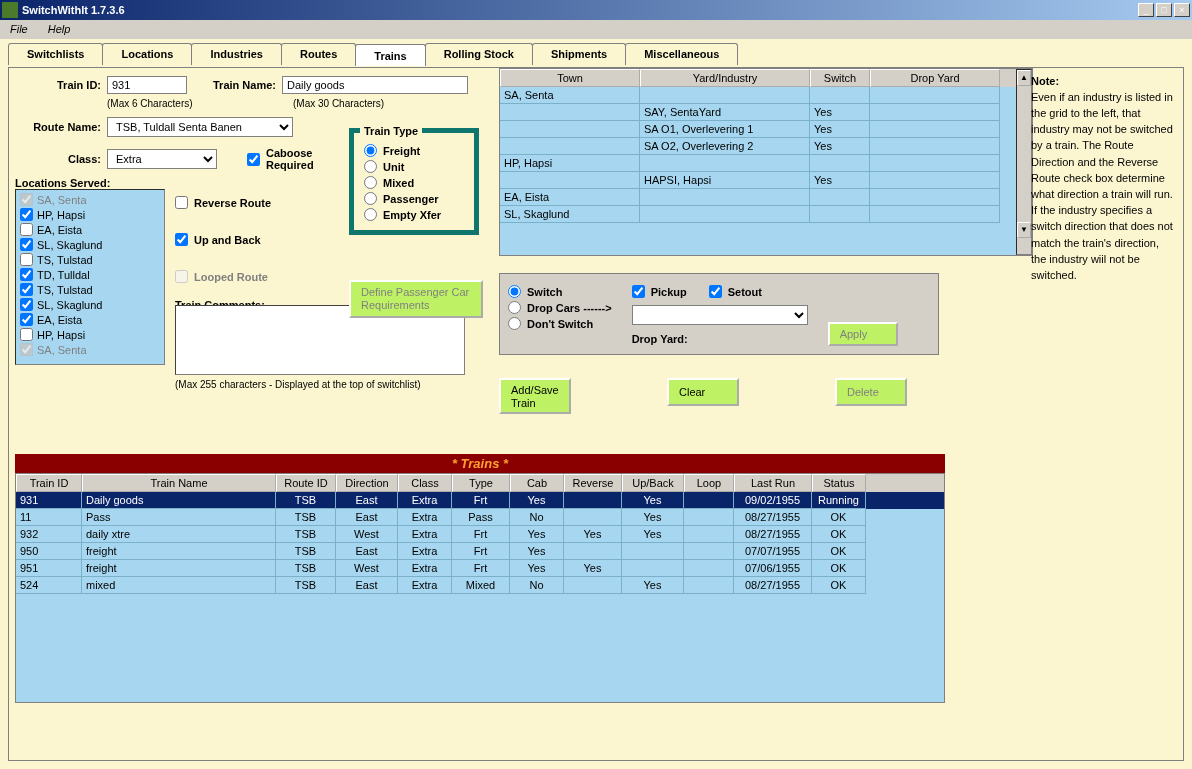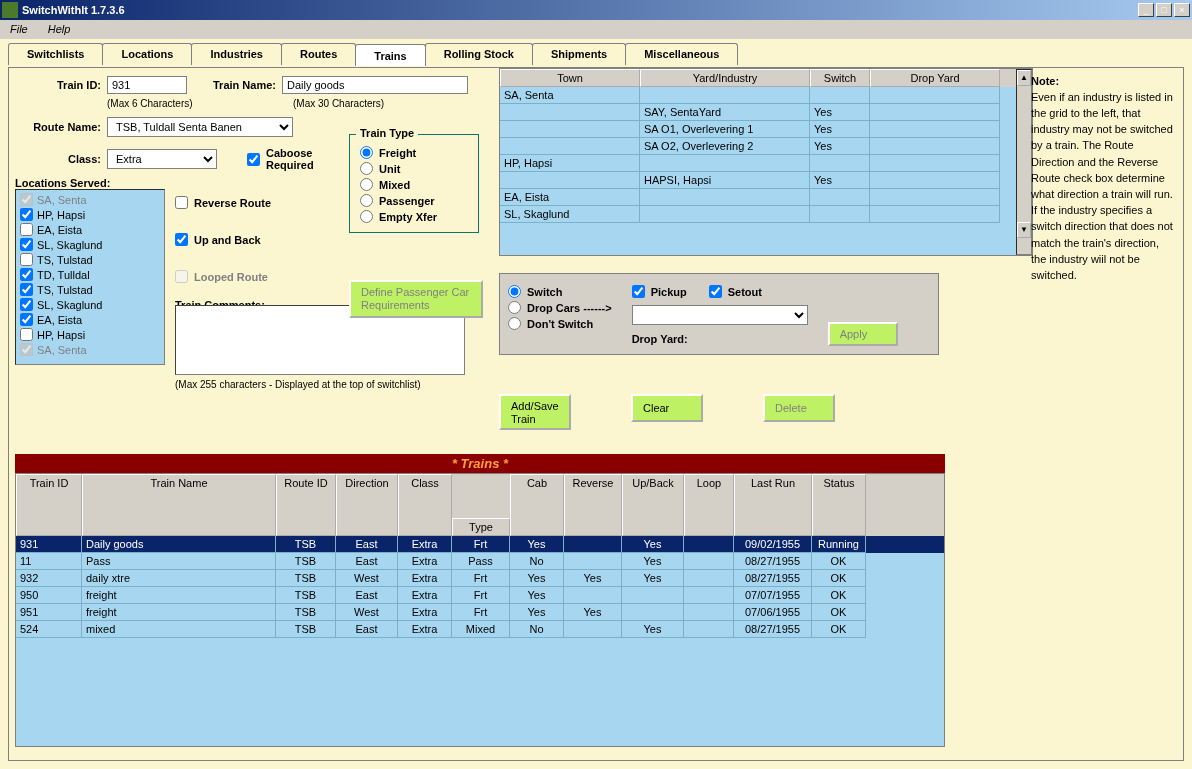--- a/index.html
+++ b/index.html
@@ -16,21 +16,21 @@
 .tab { background: #fbf5d0; border: 1px solid #808080; border-bottom: none; padding: 4px 18px; cursor: pointer; margin-right: -1px; border-radius: 3px 3px 0 0; font-weight: bold; }
 .tab.active { background: #fff; position: relative; top: 1px; padding-top: 5px; }
 .tabpanel { border: 1px solid #808080; padding: 6px; height: calc(100% - 28px); position: relative; }
 .row { display: flex; align-items: center; gap: 6px; margin-bottom: 4px; }
 .label { font-weight: bold; text-align: right; }
 .small { font-size: 10px; font-weight: normal; }
 input[type=text], select, textarea { border: 1px solid #808080; background: #fff; padding: 2px 4px; font-family: inherit; font-size: 11px; }
 .sunken { border: 1px solid #808080; border-top-color: #404040; border-left-color: #404040; }
 .btn { background: #bef264; border: 2px outset #fff; padding: 4px 10px; cursor: pointer; text-align: left; }
 .btn:disabled, .btn.disabled { color: #808080; }
-.groupbox { border: 1px solid #0f766e; padding: 8px 10px 6px; position: relative; margin-top: 12px; }
+.groupbox { border: 5px solid #0f766e; padding: 8px 10px 6px; position: relative; margin-top: 6px; }
 .groupbox-title { position: absolute; top: -8px; left: 6px; background: #fbf5d0; padding: 0 4px; font-weight: bold; }
 .checkrow { display: flex; align-items: center; gap: 6px; margin: 3px 0; }
 .listbox { background: #a7d7f0; border: 1px inset #808080; padding: 2px; height: 176px; overflow: auto; }
 .listitem { display: flex; align-items: center; gap: 4px; padding: 1px 2px; }
 .listitem.gray { color: #808080; }
 .redheader { background: #8a0000; color: #ffa030; text-align: center; font-weight: bold; font-style: italic; padding: 2px; font-size: 13px; }
 .grid { border: 1px solid #808080; }
 .grid-head { display: flex; background: #d4d0c8; }
 .grid-head-cell { border: 1px outset #fff; padding: 2px 4px; text-align: center; font-weight: normal; }
 .grid-body { background: #a7d7f0; }
@@ -286,41 +286,41 @@
             <input type="checkbox" checked="" style="margin-left: 16px;">
               <span class="label">Setout</span>
             </div>
           <select style="width:176px;margin-top:4px"><option></option></select>
           <div class="label" style="text-align:left;margin-top:8px">Drop Yard:</div>
         </div>
         <button class="btn disabled" style="width:70px;height:24px;margin-top:40px;color:#808080">Apply</button>
       </div>
     </div>
 
-    <div style="position:absolute; left:490px; top:310px; display:flex; gap:60px;margin-top:16px;">
+    <div style="position:absolute; left:490px; top:310px; display:flex; gap:96px;">
       <button class="btn" style="width:72px;height:36px;line-height:1.2">Add/Save Train</button>
       <button class="btn" style="width:72px;height:28px">Clear</button>
       <button class="btn disabled" style="width:72px;height:28px;color:#808080">Delete</button>
     </div>
 
     <div class="note">
       <b>Note:</b>
       <span>Even if an industry is listed in the grid to the left, that industry may not be switched by a train. The Route Direction and the Reverse Route check box determine what direction a train will run.  If the industry specifies a switch direction that does not match the train's direction, the industry wiil not be switched.</span>
     </div>
 
     <div style="position:absolute; left:6px; top:386px; width:930px;">
       <div class="redheader">* Trains *</div>
       <div class="grid">
         <div class="grid-head" id="trhead">
             <div class="grid-head-cell" style="width: 66px;">Train ID</div>
             <div class="grid-head-cell" style="width: 194px;">Train Name</div>
             <div class="grid-head-cell" style="width: 60px;">Route ID</div>
             <div class="grid-head-cell" style="width: 62px;">Direction</div>
             <div class="grid-head-cell" style="width: 54px;">Class</div>
-            <div class="grid-head-cell" style="width: 58px; margin-top: 44px;">Type</div>
+            <div class="grid-head-cell" style="width: 58px;">Type</div>
             <div class="grid-head-cell" style="width: 54px;">Cab</div>
             <div class="grid-head-cell" style="width: 58px;">Reverse</div>
             <div class="grid-head-cell" style="width: 62px;">Up/Back</div>
             <div class="grid-head-cell" style="width: 50px;">Loop</div>
             <div class="grid-head-cell" style="width: 78px;">Last Run</div>
             <div class="grid-head-cell" style="width: 54px;">Status</div>
           </div>
         <div class="grid-body" id="trbody" style="height:210px">
             <div class="grid-row sel">
               <div class="grid-cell" style="width: 66px;">931</div>

